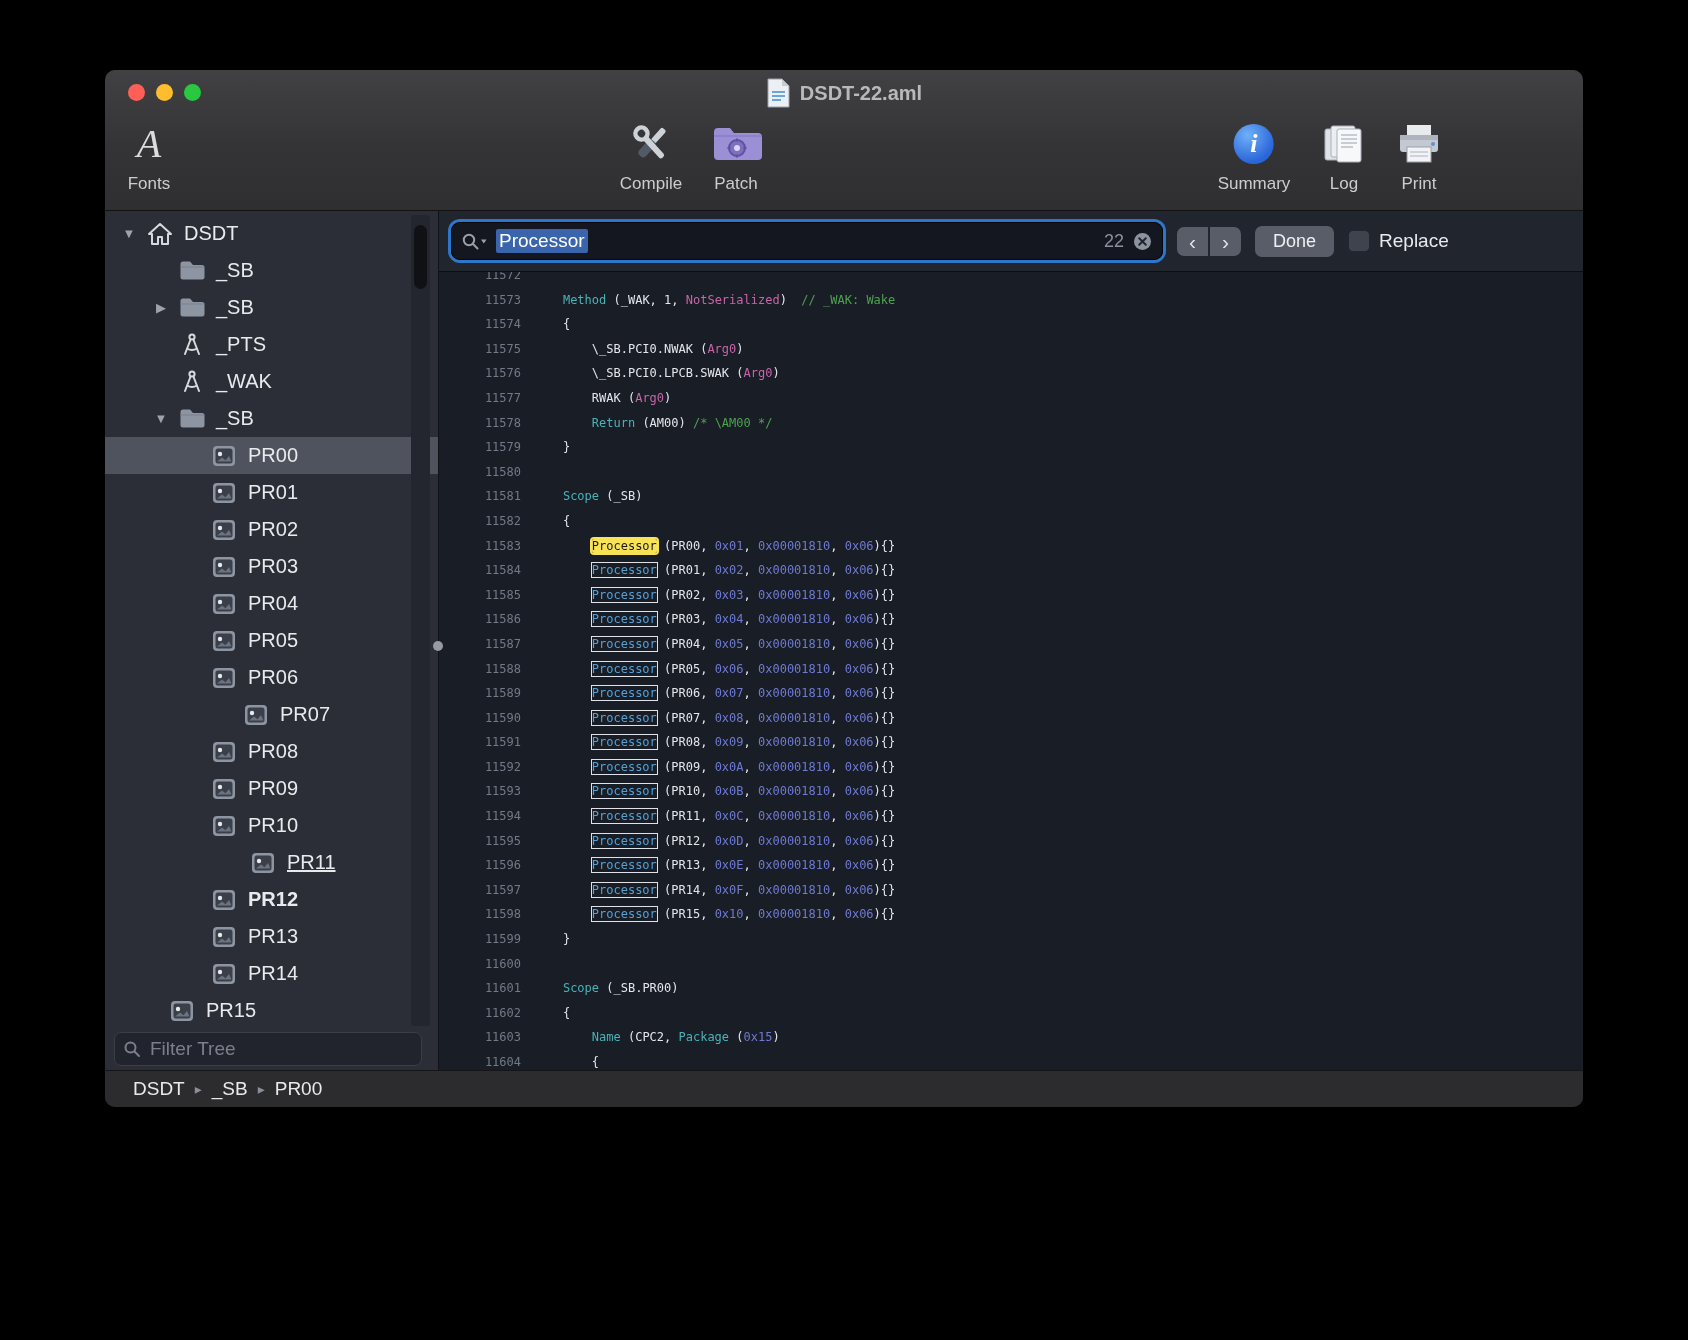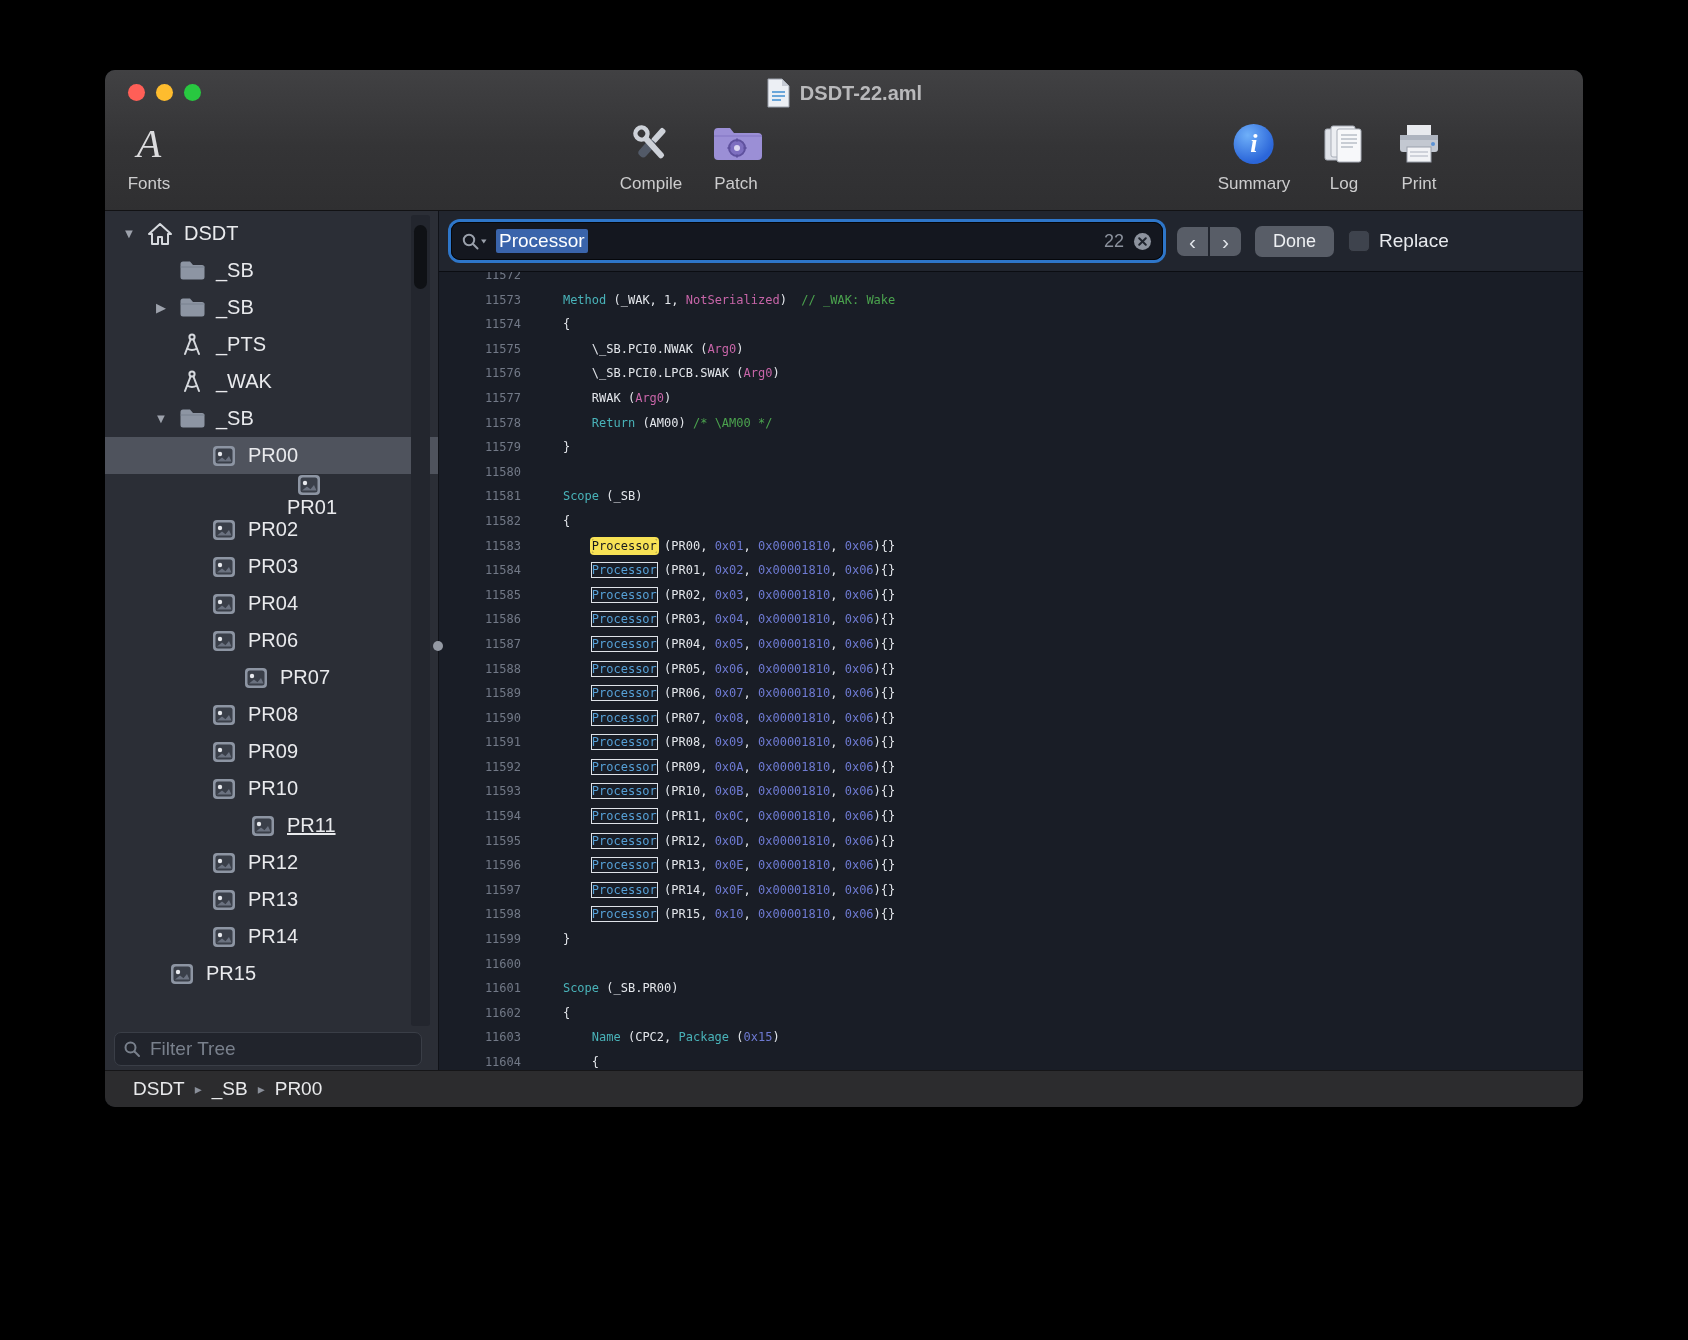--- a/index.html
+++ b/index.html
@@ -249,21 +249,21 @@
             <span class="tree-icon">
               <svg width="24" height="22" viewBox="0 0 24 22">
                 <rect x="1" y="1" width="22" height="20" rx="4" fill="#8d95a3"></rect>
                 <rect x="3.5" y="3.5" width="17" height="15" rx="2.5" fill="#3a3f49"></rect>
                 <circle cx="8" cy="9" r="2.2" fill="#e8eaee"></circle>
                 <path d="M5 16.5 l5-4 3.5 2.8 3.5-4.3 2.5 5.5 z" fill="#6b7280"></path>
               </svg>
             </span>
             <span class="tree-label">PR00</span>
           </div>
-          <div class="tree-row" style="padding-left: 74px; flex-direction: column;">
+          <div class="tree-row" style="padding-left: 74px;">
             <span class="disclosure"></span>
             <span class="tree-icon">
               <svg width="24" height="22" viewBox="0 0 24 22">
                 <rect x="1" y="1" width="22" height="20" rx="4" fill="#8d95a3"></rect>
                 <rect x="3.5" y="3.5" width="17" height="15" rx="2.5" fill="#3a3f49"></rect>
                 <circle cx="8" cy="9" r="2.2" fill="#e8eaee"></circle>
                 <path d="M5 16.5 l5-4 3.5 2.8 3.5-4.3 2.5 5.5 z" fill="#6b7280"></path>
               </svg>
             </span>
             <span class="tree-label">PR01</span>
@@ -307,20 +307,32 @@
           <div class="tree-row" style="padding-left: 74px;">
             <span class="disclosure"></span>
             <span class="tree-icon">
               <svg width="24" height="22" viewBox="0 0 24 22">
                 <rect x="1" y="1" width="22" height="20" rx="4" fill="#8d95a3"></rect>
                 <rect x="3.5" y="3.5" width="17" height="15" rx="2.5" fill="#3a3f49"></rect>
                 <circle cx="8" cy="9" r="2.2" fill="#e8eaee"></circle>
                 <path d="M5 16.5 l5-4 3.5 2.8 3.5-4.3 2.5 5.5 z" fill="#6b7280"></path>
               </svg>
             </span>
+            <span class="tree-label">PR05</span>
+          </div>
+          <div class="tree-row" style="padding-left: 74px;">
+            <span class="disclosure"></span>
+            <span class="tree-icon">
+              <svg width="24" height="22" viewBox="0 0 24 22">
+                <rect x="1" y="1" width="22" height="20" rx="4" fill="#8d95a3"></rect>
+                <rect x="3.5" y="3.5" width="17" height="15" rx="2.5" fill="#3a3f49"></rect>
+                <circle cx="8" cy="9" r="2.2" fill="#e8eaee"></circle>
+                <path d="M5 16.5 l5-4 3.5 2.8 3.5-4.3 2.5 5.5 z" fill="#6b7280"></path>
+              </svg>
+            </span>
             <span class="tree-label">PR06</span>
           </div>
           <div class="tree-row" style="padding-left: 74px; margin-left: 32px;">
             <span class="disclosure"></span>
             <span class="tree-icon">
               <svg width="24" height="22" viewBox="0 0 24 22">
                 <rect x="1" y="1" width="22" height="20" rx="4" fill="#8d95a3"></rect>
                 <rect x="3.5" y="3.5" width="17" height="15" rx="2.5" fill="#3a3f49"></rect>
                 <circle cx="8" cy="9" r="2.2" fill="#e8eaee"></circle>
                 <path d="M5 16.5 l5-4 3.5 2.8 3.5-4.3 2.5 5.5 z" fill="#6b7280"></path>
@@ -369,21 +381,21 @@
             <span class="tree-icon">
               <svg width="24" height="22" viewBox="0 0 24 22">
                 <rect x="1" y="1" width="22" height="20" rx="4" fill="#8d95a3"></rect>
                 <rect x="3.5" y="3.5" width="17" height="15" rx="2.5" fill="#3a3f49"></rect>
                 <circle cx="8" cy="9" r="2.2" fill="#e8eaee"></circle>
                 <path d="M5 16.5 l5-4 3.5 2.8 3.5-4.3 2.5 5.5 z" fill="#6b7280"></path>
               </svg>
             </span>
             <span class="tree-label">PR11</span>
           </div>
-          <div class="tree-row" style="padding-left: 74px;">
+          <div class="tree-row" style="padding-left: 74px; font-weight: bold;">
             <span class="disclosure"></span>
             <span class="tree-icon">
               <svg width="24" height="22" viewBox="0 0 24 22">
                 <rect x="1" y="1" width="22" height="20" rx="4" fill="#8d95a3"></rect>
                 <rect x="3.5" y="3.5" width="17" height="15" rx="2.5" fill="#3a3f49"></rect>
                 <circle cx="8" cy="9" r="2.2" fill="#e8eaee"></circle>
                 <path d="M5 16.5 l5-4 3.5 2.8 3.5-4.3 2.5 5.5 z" fill="#6b7280"></path>
               </svg>
             </span>
             <span class="tree-label">PR12</span>

